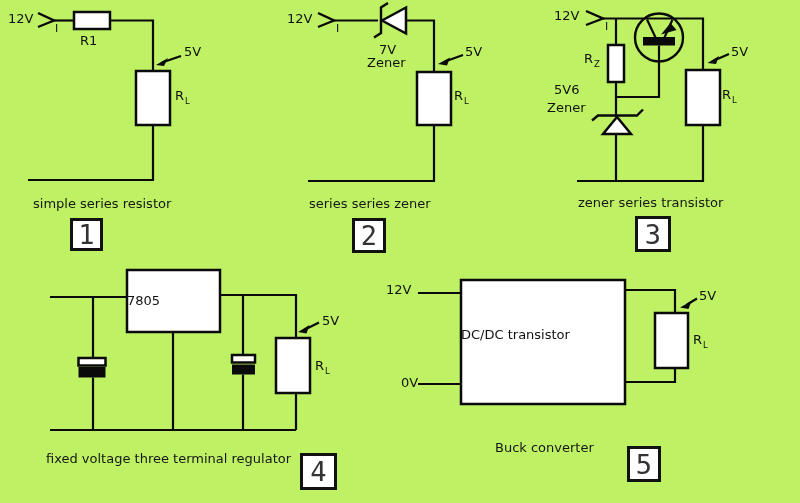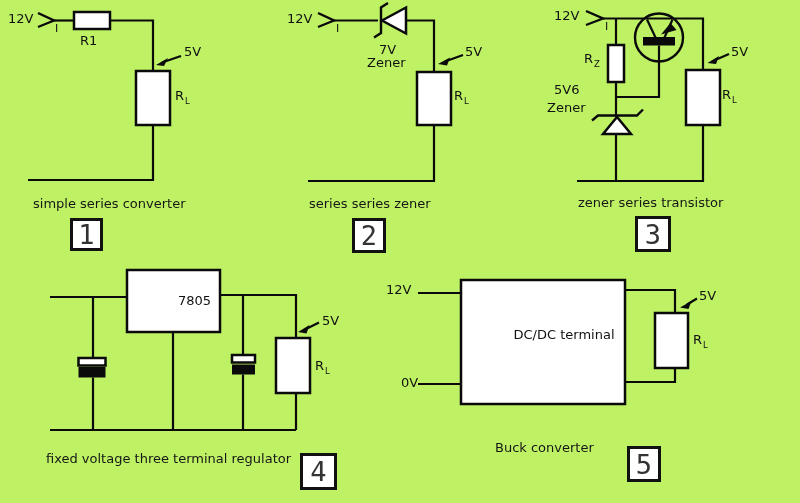--- a/index.html
+++ b/index.html
@@ -14,21 +14,21 @@
   .solid{fill:#0a0a0a;stroke:none;}
   .lbl{position:absolute;font-size:13px;line-height:1.1;white-space:nowrap;color:#111;}
   .small{font-size:11px;}
   .sub{font-size:8.5px;vertical-align:-4px;margin-left:1px;}
   .cap{position:absolute;font-size:13px;color:#161616;white-space:nowrap;}
   .numbox{
     position:absolute;border:3px solid #111;background:#fff;
     display:flex;align-items:center;justify-content:center;
     font-family:"DejaVu Sans Mono",monospace;font-size:27px;color:#333;
   }
-  .centered{text-align:center;padding-left:21px;}
+  .centered{text-align:left;}
 </style>
 </head>
 <body>
 
 <div class="canvas">
 
   <svg width="800" height="503" viewBox="0 0 800 503">
 
     <g>
       <path class="w thick" d="M38 13 L54 20.5 L38 27"></path>
@@ -104,21 +104,21 @@
       <path class="w" d="M697 298.5 L687 304.5"></path>
       <polygon class="solid" points="680,307.5 691.5,301 688.5,309"></polygon>
     </g>
   </svg>
 
   <div class="lbl" style="left:8px;top:12px">12V</div>
   <div class="lbl small" style="left:55px;top:23px">I</div>
   <div class="lbl" style="left:80px;top:34px">R1</div>
   <div class="lbl" style="left:184px;top:45px">5V</div>
   <div class="lbl" style="left:175px;top:89px"><span>R</span><span class="sub">L</span></div>
-  <div class="cap" style="left:33px;top:196px">simple series converter</div>
+  <div class="cap" style="left:33px;top:196px">simple series resistor</div>
   <div class="numbox" style="left:70px;top:218px;width:27px;height:27px">
       <span>1</span>
     </div>
 
   <div class="lbl" style="left:287px;top:12px">12V</div>
   <div class="lbl small" style="left:336px;top:23px">I</div>
   <div class="lbl" style="left:379px;top:43px">7V</div>
   <div class="lbl" style="left:367px;top:56px">Zener</div>
   <div class="lbl" style="left:465px;top:45px">5V</div>
   <div class="lbl" style="left:454px;top:89px"><span>R</span><span class="sub">L</span></div>
@@ -142,21 +142,21 @@
   <div class="lbl centered" style="left:127px;top:294px;width:93px">7805</div>
   <div class="lbl" style="left:322px;top:314px">5V</div>
   <div class="lbl" style="left:315px;top:359px"><span>R</span><span class="sub">L</span></div>
   <div class="cap" style="left:46px;top:451px">fixed voltage three terminal regulator</div>
   <div class="numbox" style="left:300px;top:453px;width:31px;height:31px">
       <span>4</span>
     </div>
 
   <div class="lbl" style="left:386px;top:283px">12V</div>
   <div class="lbl" style="left:401px;top:376px">0V</div>
-  <div class="lbl centered" style="left:461px;top:328px;width:164px">DC/DC terminal</div>
+  <div class="lbl centered" style="left:461px;top:328px;width:164px">DC/DC transistor</div>
   <div class="lbl" style="left:699px;top:289px">5V</div>
   <div class="lbl" style="left:693px;top:333px"><span>R</span><span class="sub">L</span></div>
   <div class="cap" style="left:495px;top:440px">Buck converter</div>
   <div class="numbox" style="left:627px;top:446px;width:28px;height:30px">
       <span>5</span>
     </div>
 
 </div>
 
 </body></html>

